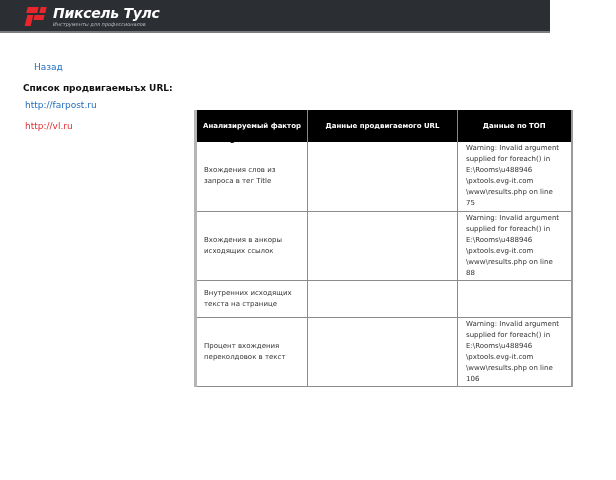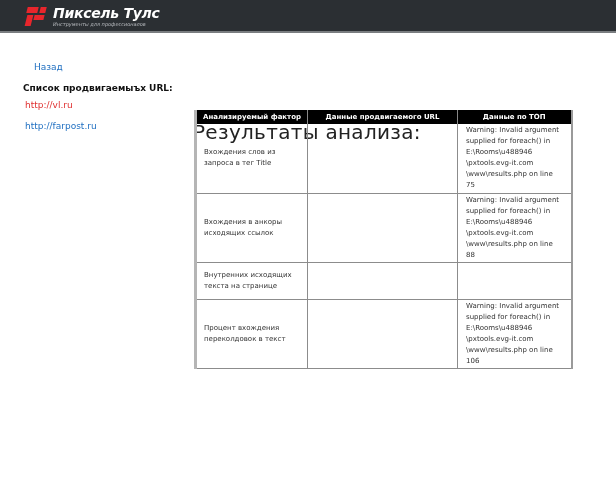--- a/index.html
+++ b/index.html
@@ -1,20 +1,20 @@
 <!DOCTYPE html>
 <html><head>
   <meta charset="utf-8">
   <style>
     * { box-sizing: border-box; margin: 0; padding: 0; }
     html, body { width: 616px; height: 480px; overflow: hidden; background: #ffffff; }
     body { font-family: "DejaVu Sans", "Liberation Sans", sans-serif; color: #222; position: relative; }
 
     .topbar {
-      position: absolute; left: 0; top: 0; width: 616px; height: 33px;
+      position: absolute; left: 0; top: 0; width: 550px; height: 33px;
       background: #2b2f33; border-bottom: 2px solid #7a7d80;
     }
     .logo { position: absolute; left: 24px; top: 3px; height: 26px; display: flex; align-items: center; text-decoration: none; }
     .logo-mark { width: 24px; height: 22px; position: relative; }
     .logo-mark span { position: absolute; background: #e8262c; transform: skewX(-14deg); }
     .logo-mark .b1 { left: 3px; top: 2px; width: 11px; height: 6px; }
     .logo-mark .b2 { left: 16px; top: 2px; width: 6px; height: 6px; }
     .logo-mark .b3 { left: 2px; top: 10px; width: 6px; height: 11px; }
     .logo-mark .b4 { left: 10px; top: 10px; width: 10px; height: 5px; }
     .logo-text { margin-left: 5px; display: flex; flex-direction: column; line-height: 1; }
@@ -32,21 +32,21 @@
     table.results {
       position: absolute; left: 194px; top: 110px; width: 376px;
       border-collapse: collapse; table-layout: fixed;
       border-left: 3px solid #b5b5b5; border-right: 2px solid #9a9a9a;
       font-size: 7px; color: #333;
     }
     table.results col.c1 { width: 112px; }
     table.results col.c2 { width: 150px; }
     table.results col.c3 { width: 114px; }
     table.results th {
-      background: #000; color: #fff; font-weight: bold; height: 14px;
+      background: #000; color: #fff; font-weight: bold; height: 32px;
       font-size: 7px; text-align: center; border-right: 1px solid #888;
     }
     table.results th:last-child { border-right: none; }
     table.results td {
       border-bottom: 1px solid #8c8c8c; border-right: 1px solid #8c8c8c;
       padding: 0 8px; vertical-align: middle; line-height: 11px;
     }
     table.results td:last-child { border-right: none; }
     table.results td.factor { padding-left: 7px; }
     table.results td.url-val { padding-left: 25px; }
@@ -69,24 +69,24 @@
       <span class="logo-title">Пиксель Тулс</span>
       <span class="logo-sub">Инструменты для профессионалов</span>
     </div>
   </a>
 </div>
 
 <a class="back-link">Назад</a>
 <div class="sidebar-title">Список продвигаемыъх URL:</div>
 <ul class="url-list">
   <li>
-    <a style="color:#e03030;">http://vl.ru</a>
+    <a style="color:#1f6fc1;">http://farpost.ru</a>
   </li>
   <li>
-    <a style="color:#1f6fc1;">http://farpost.ru</a>
+    <a style="color:#e03030;">http://vl.ru</a>
   </li>
 </ul>
 
 <h1 class="results-title">Результаты анализа:</h1>
 
 <table class="results">
   <colgroup>
       <col class="c1">
       <col class="c2">
       <col class="c3">

